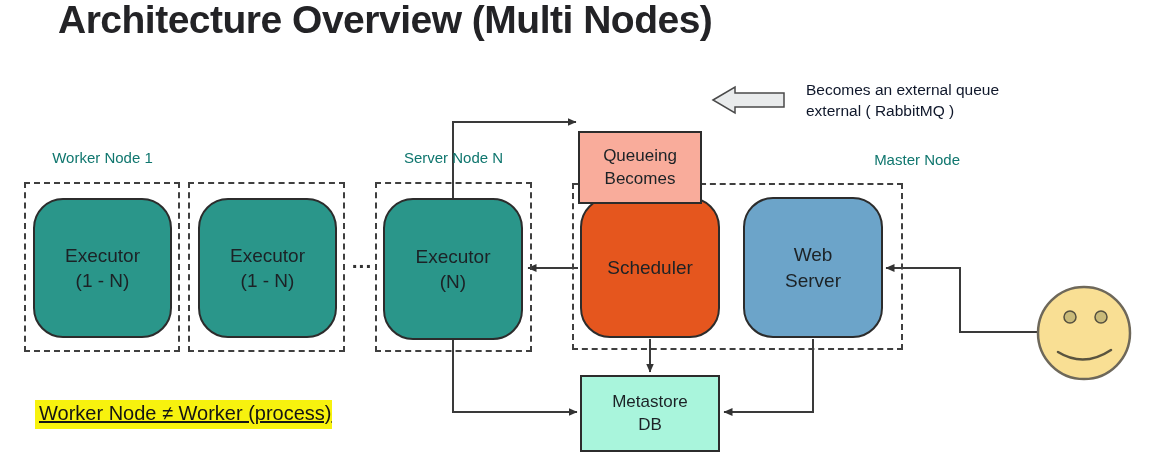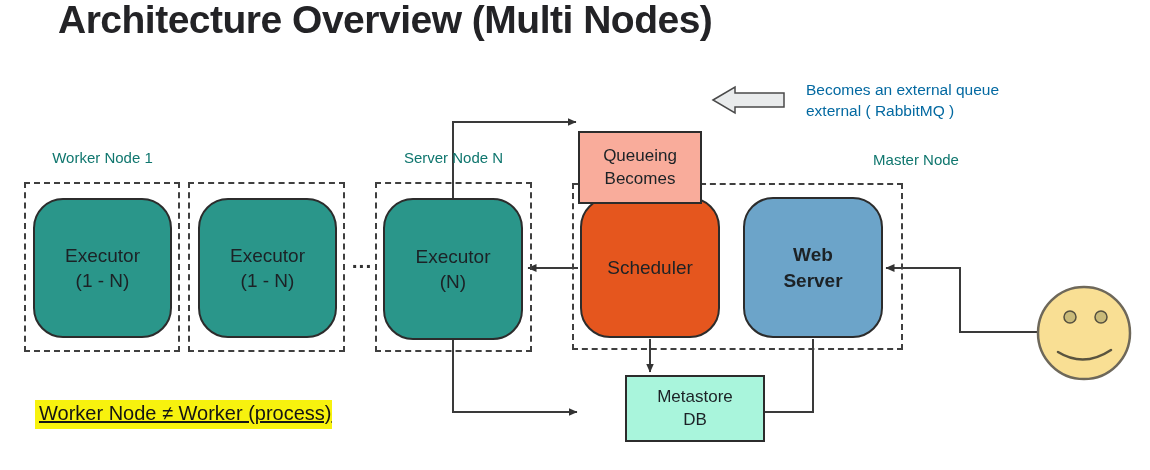--- a/index.html
+++ b/index.html
@@ -17,21 +17,21 @@
                 text-align:center; color:#1c2226; }
   .rounded { border-radius:30px; }
   .fs19 { font-size:19px; line-height:1.32; }
   .fs17 { font-size:17px; line-height:1.3; }
 
   .node-label { position:absolute; font-size:15px; color:#0f766e; text-align:center; white-space:nowrap; }
 
   .ellipsis { position:absolute; left:344px; top:249px; width:36px; text-align:center;
               font-size:21px; font-weight:700; color:#333; letter-spacing:1px; }
 
-  .queue-note { position:absolute; left:806px; top:80px; font-size:15.5px; color:#0369a1; line-height:1.34; }
+  .queue-note { position:absolute; left:806px; top:80px; font-size:15.5px; color:#0f172a; line-height:1.34; }
 
   .worker-note { position:absolute; left:35px; top:400px; font-size:20px; color:#141414;
                  text-decoration:underline; padding:2px 0 4px 4px; white-space:nowrap; }
 
   .flow { fill:none; stroke:#3a3a3a; stroke-width:2; marker-end:url(#ah); }
 </style>
 </head>
 <body>
 
 <div class="canvas">
@@ -77,40 +77,40 @@
 
   <div class="ellipsis">...</div>
 
   <div class="node-label" style="left:375px; top:149px; width:157px;">Server Node N</div>
   <div class="dashed" style="left:375px; top:182px; width:157px; height:170px;"></div>
   <div class="solid-node rounded fs19" style="left: 383px; top: 198px; width: 140px; height: 142px; background-color: rgb(42, 150, 138);">
     <div>Executor</div>
     <div>(N)</div>
   </div>
 
-  <div class="node-label" style="left:836px; top:151px; width:160px;">Master Node</div>
+  <div class="node-label" style="left:800px; top:151px; width:160px;text-align:right;">Master Node</div>
   <div class="dashed" style="left:572px; top:183px; width:331px; height:167px;"></div>
   <div class="solid-node rounded fs19" style="left: 580px; top: 197px; width: 140px; height: 141px; background-color: rgb(229, 86, 30);">
     <div>Scheduler</div>
   </div>
-  <div class="solid-node rounded fs19" style="left: 743px; top: 197px; width: 140px; height: 141px; background-color: rgb(108, 164, 201); font-weight: bold;">
+  <div class="solid-node rounded fs19" style="left: 743px; top: 197px; width: 140px; height: 141px; background-color: rgb(108, 164, 201);">
     <div>Web</div>
     <div>Server</div>
   </div>
 
   <div class="solid-node fs17" style="left: 578px; top: 85px; width: 124px; height: 73px; background-color: rgb(249, 172, 155); margin-top: 46px;">
     <div>Queueing</div>
     <div>Becomes</div>
   </div>
 
   <div class="queue-note">
     <div>Becomes an external queue</div>
     <div>external ( RabbitMQ )</div>
   </div>
 
-  <div class="solid-node fs17" style="left: 580px; top: 375px; width: 140px; height: 67px; background-color: rgb(169, 245, 220); margin-left: 45px;">
+  <div class="solid-node fs17" style="left: 580px; top: 375px; width: 140px; height: 77px; background-color: rgb(169, 245, 220);">
     <div>Metastore</div>
     <div>DB</div>
   </div>
 
   <div class="worker-note" style="background-color: rgb(247, 242, 14);">Worker Node ≠ Worker (process)</div>
 
 </div>
 
 </body></html>

